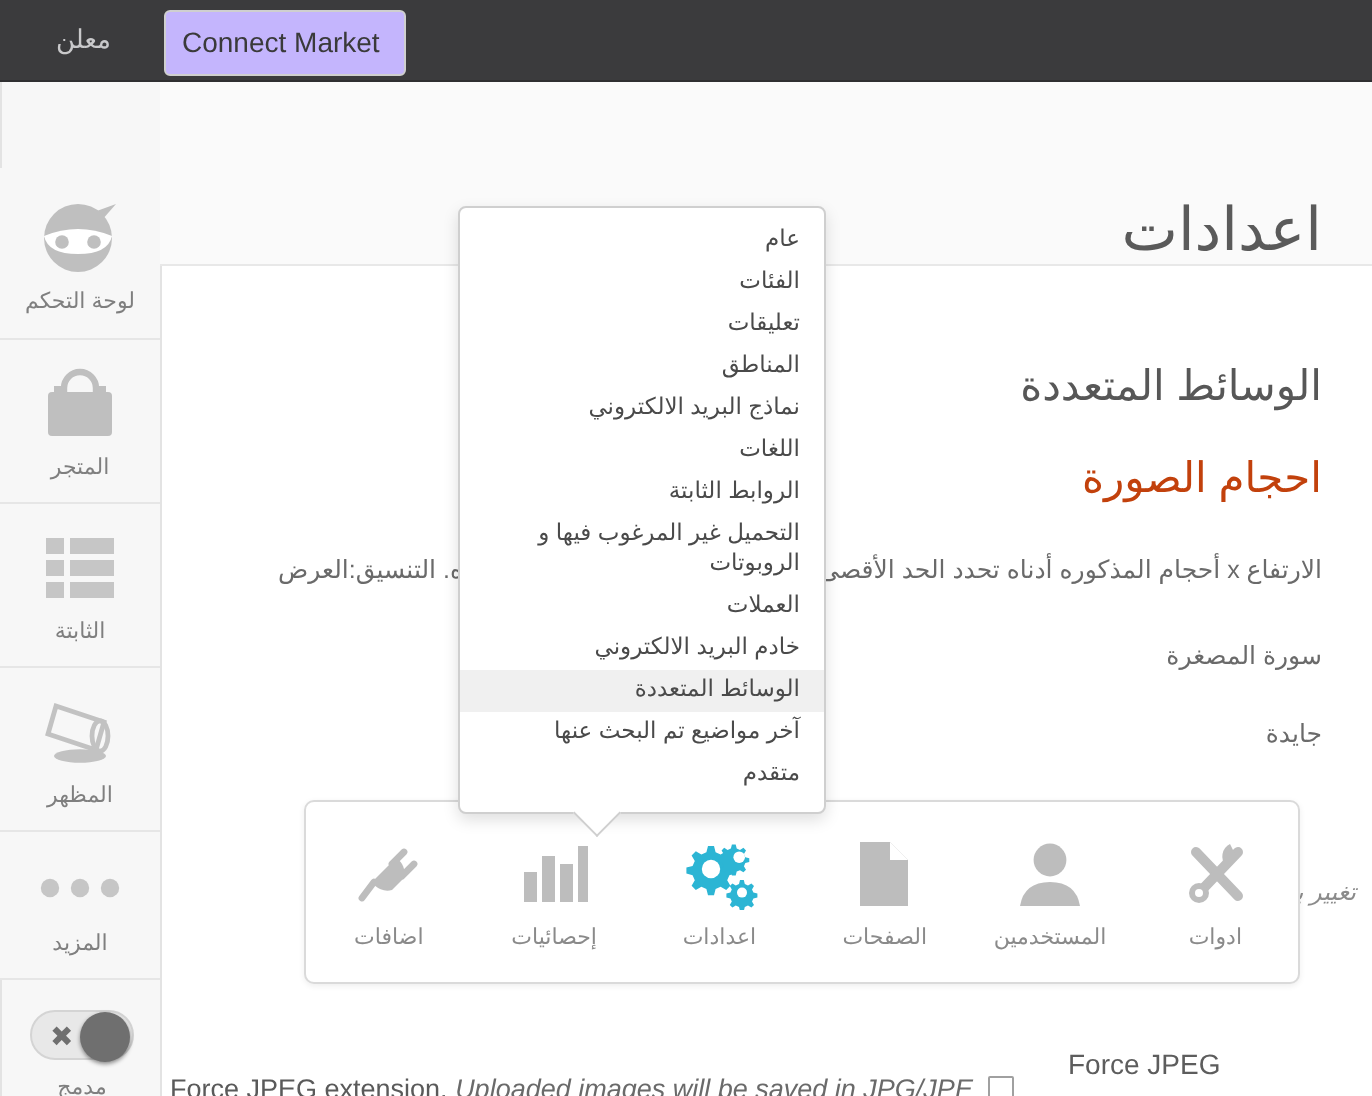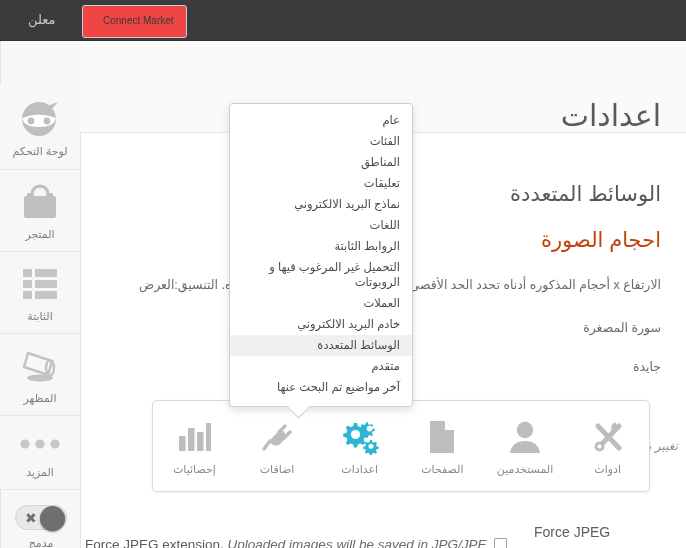--- a/index.html
+++ b/index.html
@@ -26,27 +26,27 @@
   }
   .adv-label {
     position: absolute; left: 28px; top: 11px;
     color: #c9c9cb;
     font-size: 13px;
     line-height: 18px;
     direction: rtl;
   }
   .connect-btn {
     position: absolute; left: 82px; top: 5px;
-    background: #ef4444;
+    background: #c4b5fd;
     border: 1px solid #cfcfcf;
     border-radius: 3px;
     color: #3a3a3a;
-    font-size: 10px;
+    font-size: 14px;
     line-height: 18px;
-    padding: 6px 12px 7px 20px;
+    padding: 6px 12px 7px 8px;
     cursor: pointer;
     font-family: "Liberation Sans", sans-serif;
     direction: ltr;
     white-space: nowrap;
   }
 
   
   .sidebar {
     position: absolute; top: 41px; left: 0;
     width: 80px; height: 507px;
@@ -396,42 +396,42 @@
     <div class="help-line hl-1">الارتفاع x أحجام المذكوره أدناه تحدد الحد الأقصى .</div>
     <div class="help-line hl-2">سورة المصغرة</div>
     <div class="help-line hl-3">جايدة</div>
 
     <div class="help-line" style="top:396px; right:8px; font-style:italic; color:#8b8b8b; font-size:12px;">تغيير بعد التحميل. الصور</div>
 
     <div class="iconcard">
 
       <div class="ic-item">
         <span class="ico">
-          <svg width="36" height="34" viewBox="0 0 36 34">
-            <rect x="3" y="16" width="6.5" height="15" fill="#bdbdbd"></rect>
-            <rect x="12" y="8" width="6.5" height="23" fill="#bdbdbd"></rect>
-            <rect x="21" y="12" width="6.5" height="19" fill="#bdbdbd"></rect>
-            <rect x="30" y="3" width="5" height="28" fill="#bdbdbd"></rect>
-          </svg>
-        </span>
-        <span class="lbl">إحصائيات</span>
-      </div>
-
-      <div class="ic-item">
-        <span class="ico">
           <svg width="36" height="36" viewBox="0 0 36 36">
             <g stroke="#bdbdbd" stroke-width="3.4" stroke-linecap="round" fill="none">
               <line x1="26" y1="7" x2="20" y2="13"></line>
               <line x1="31" y1="13" x2="25" y2="19"></line>
               <line x1="11" y1="22" x2="5" y2="30"></line>
             </g>
             <path d="M22 10 a9 9 0 0 1 4 10 l-6 6 a9 9 0 0 1 -10 -4 Z" fill="#bdbdbd"></path>
           </svg>
         </span>
         <span class="lbl">اضافات</span>
+      </div>
+
+      <div class="ic-item">
+        <span class="ico">
+          <svg width="36" height="34" viewBox="0 0 36 34">
+            <rect x="3" y="16" width="6.5" height="15" fill="#bdbdbd"></rect>
+            <rect x="12" y="8" width="6.5" height="23" fill="#bdbdbd"></rect>
+            <rect x="21" y="12" width="6.5" height="19" fill="#bdbdbd"></rect>
+            <rect x="30" y="3" width="5" height="28" fill="#bdbdbd"></rect>
+          </svg>
+        </span>
+        <span class="lbl">إحصائيات</span>
       </div>
 
       <div class="ic-item sel">
         <span class="ico">
           <svg width="38" height="36" viewBox="0 0 38 36">
             <g fill="#2cb5d4">
               <path d="M13 4 l3 0 .8 3.1 2.5 1.1 2.8-1.6 2.1 2.1 -1.6 2.8 1.1 2.5 3.1 .8 0 3 -3.1 .8 -1.1 2.5 1.6 2.8 -2.1 2.1 -2.8-1.6 -2.5 1.1 -.8 3.1 -3 0 -.8-3.1 -2.5-1.1 -2.8 1.6 -2.1-2.1 1.6-2.8 -1.1-2.5 -3.1-.8 0-3 3.1-.8 1.1-2.5 -1.6-2.8 2.1-2.1 2.8 1.6 2.5-1.1 Z"></path>
               <circle cx="14.5" cy="15.5" r="4.6" fill="#ffffff"></circle>
               <path d="M27.5 3 l2.2 0 .6 2.3 1.9 .8 2-1.2 1.5 1.5 -1.2 2 .8 1.9 2.3 .6 0 2.2 -2.3 .6 -.8 1.9 1.2 2 -1.5 1.5 -2-1.2 -1.9 .8 -.6 2.3 -2.2 0 -.6-2.3 -1.9-.8 -2 1.2 -1.5-1.5 1.2-2 -.8-1.9 -2.3-.6 0-2.2 2.3-.6 .8-1.9 -1.2-2 1.5-1.5 2 1.2 1.9-.8 Z" transform="translate(-3,-1) scale(0.86) translate(5,2)"></path>
               <circle cx="28.6" cy="9.6" r="2.9" fill="#ffffff"></circle>
@@ -492,26 +492,26 @@
       
     </div>
 
     <div class="help-line" style="top:235px; right:400px; width:180px; text-align:right;"><span>عميل صوره. التنسيق:العرض</span></div>
 
   </div>
 
   <div class="dropdown">
     <div class="dd-item">عام</div>
     <div class="dd-item">الفئات</div>
+    <div class="dd-item">تعليقات</div>
     <div class="dd-item">المناطق</div>
-    <div class="dd-item">تعليقات</div>
     <div class="dd-item">نماذج البريد الالكتروني</div>
     <div class="dd-item">اللغات</div>
     <div class="dd-item">الروابط الثابتة</div>
     <div class="dd-item">التحميل غير المرغوب فيها و الروبوتات</div>
     <div class="dd-item">العملات</div>
     <div class="dd-item">خادم البريد الالكتروني</div>
     <div class="dd-item active">الوسائط المتعددة</div>
+    <div class="dd-item">آخر مواضيع تم البحث عنها</div>
     <div class="dd-item">متقدم</div>
-    <div class="dd-item">آخر مواضيع تم البحث عنها</div>
   </div>
 
 </div>
 
 </body></html>

